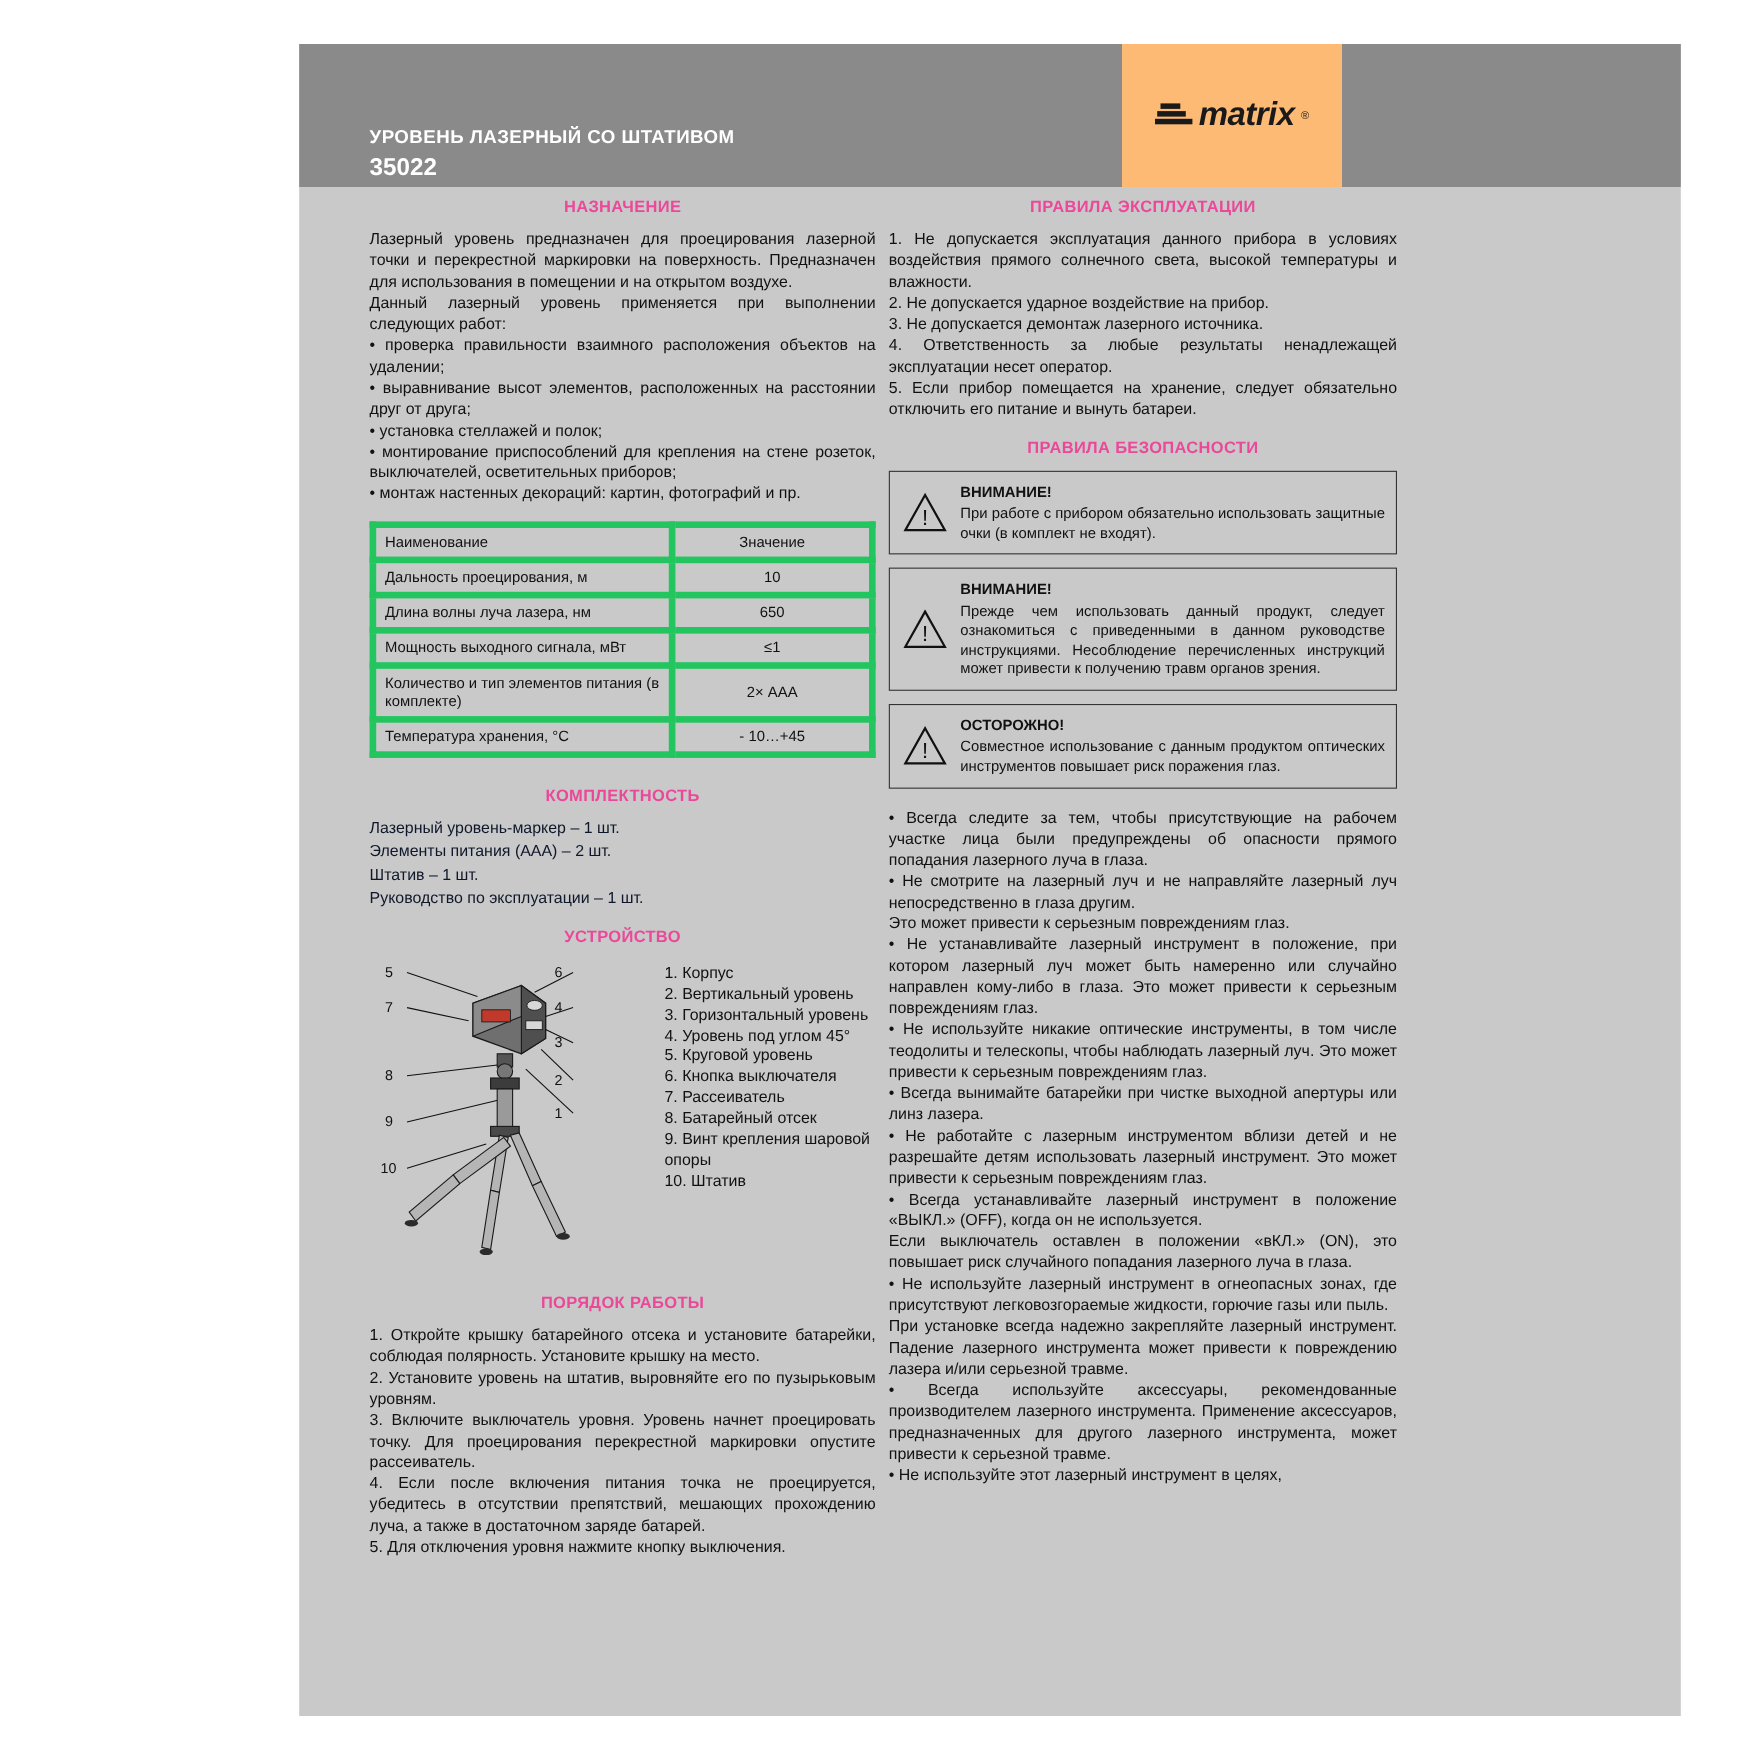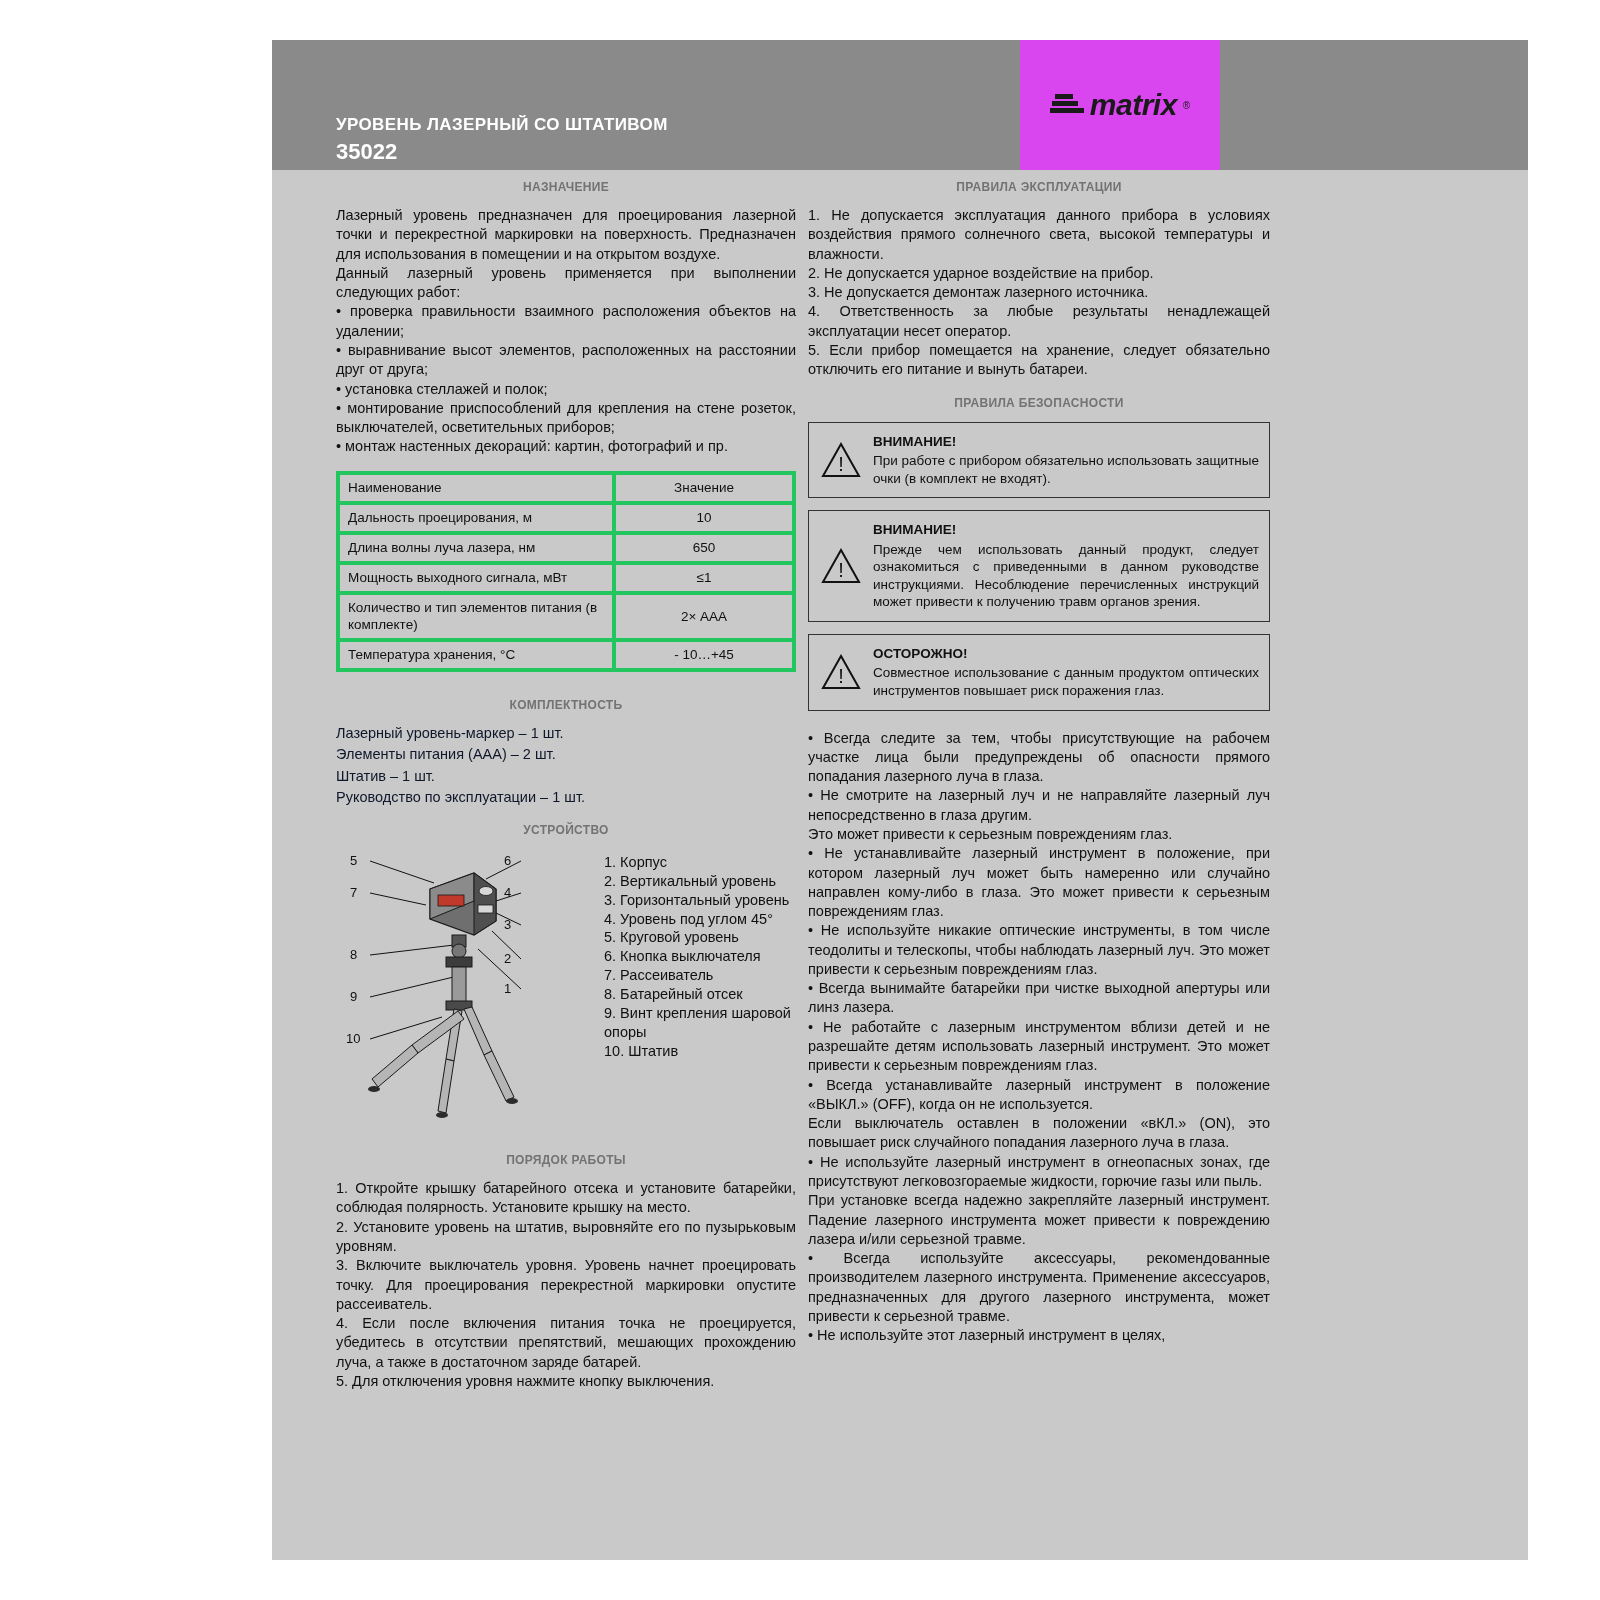--- a/index.html
+++ b/index.html
@@ -5,38 +5,38 @@
   html,body{margin:0;padding:0;background:#ffffff;}
   body{width:1600px;height:1600px;font-family:"Liberation Sans",sans-serif;}
   .page{position:relative;width:1600px;height:1600px;background:#ffffff;}
 
   
   .sheet{position:absolute;left:272px;top:40px;width:1256px;height:1520px;background:#c9c9c9;}
   
   .header-band{position:absolute;left:272px;top:40px;width:1256px;height:130px;background:#8a8a8a;}
   .header-title{position:absolute;left:336px;top:115px;color:#ffffff;font-size:17px;font-weight:bold;letter-spacing:.4px;}
   .header-code{position:absolute;left:336px;top:139px;color:#ffffff;font-size:22px;font-weight:bold;}
-  .logo-box{position:absolute;left:1020px;top:40px;width:200px;height:130px;background:#d946ef;display:flex;align-items:center;justify-content:center;}
+  .logo-box{position:absolute;left:1020px;top:40px;width:200px;height:130px;background:#fdba74;display:flex;align-items:center;justify-content:center;}
   .logo{display:flex;align-items:center;gap:6px;}
   .logo-mark{width:34px;height:26px;position:relative;}
   .logo-mark span{position:absolute;background:#1a1a1a;}
   .logo-text{font-size:30px;font-weight:bold;font-style:italic;color:#1a1a1a;letter-spacing:-0.5px;}
   .logo-reg{font-size:10px;vertical-align:super;color:#1a1a1a;}
 
   .col{position:absolute;top:180px;}
   .col-left{left:336px;width:460px;}
   .col-right{left:808px;width:462px;}
 
-  h2.sec{font-size:12px;font-weight:bold;text-align:center;margin:0 0 12px 0;color:#737373;letter-spacing:.3px;}
+  h2.sec{font-size:15px;font-weight:bold;text-align:center;margin:0 0 12px 0;color:#ec4899;letter-spacing:.3px;}
   p.t{font-size:14.5px;line-height:1.33;margin:0 0 2px 0;color:#0f172a;text-align:justify;}
   p.tj{font-size:14.5px;line-height:1.33;margin:0;color:#111;text-align:justify;}
   .gap{height:10px;}
 
   table.spec{border-collapse:collapse;width:100%;margin-top:14px;font-size:13.5px;color:#111;}
-  table.spec td{border:4px solid #22c55e;padding:5px 8px;line-height:1.2;}
+  table.spec td{border:6px solid #22c55e;padding:5px 8px;line-height:1.2;}
   table.spec td.v{text-align:center;width:160px;}
 
   .dev-wrap{position:relative;height:300px;margin-top:6px;}
   .dev-img{position:absolute;left:10px;top:0;width:250px;height:290px;}
   .callouts{position:absolute;left:0;top:0;width:260px;height:290px;font-size:13px;color:#111;}
   .callouts span{position:absolute;}
   .dev-list{position:absolute;left:268px;top:4px;width:195px;font-size:14.5px;line-height:1.30;color:#111;}
   .dev-list div{margin-bottom:0px;}
 
   .warn{border:1px solid #333;padding:10px 10px 10px 64px;position:relative;margin-bottom:12px;font-size:13.5px;line-height:1.3;color:#111;text-align:justify;}

